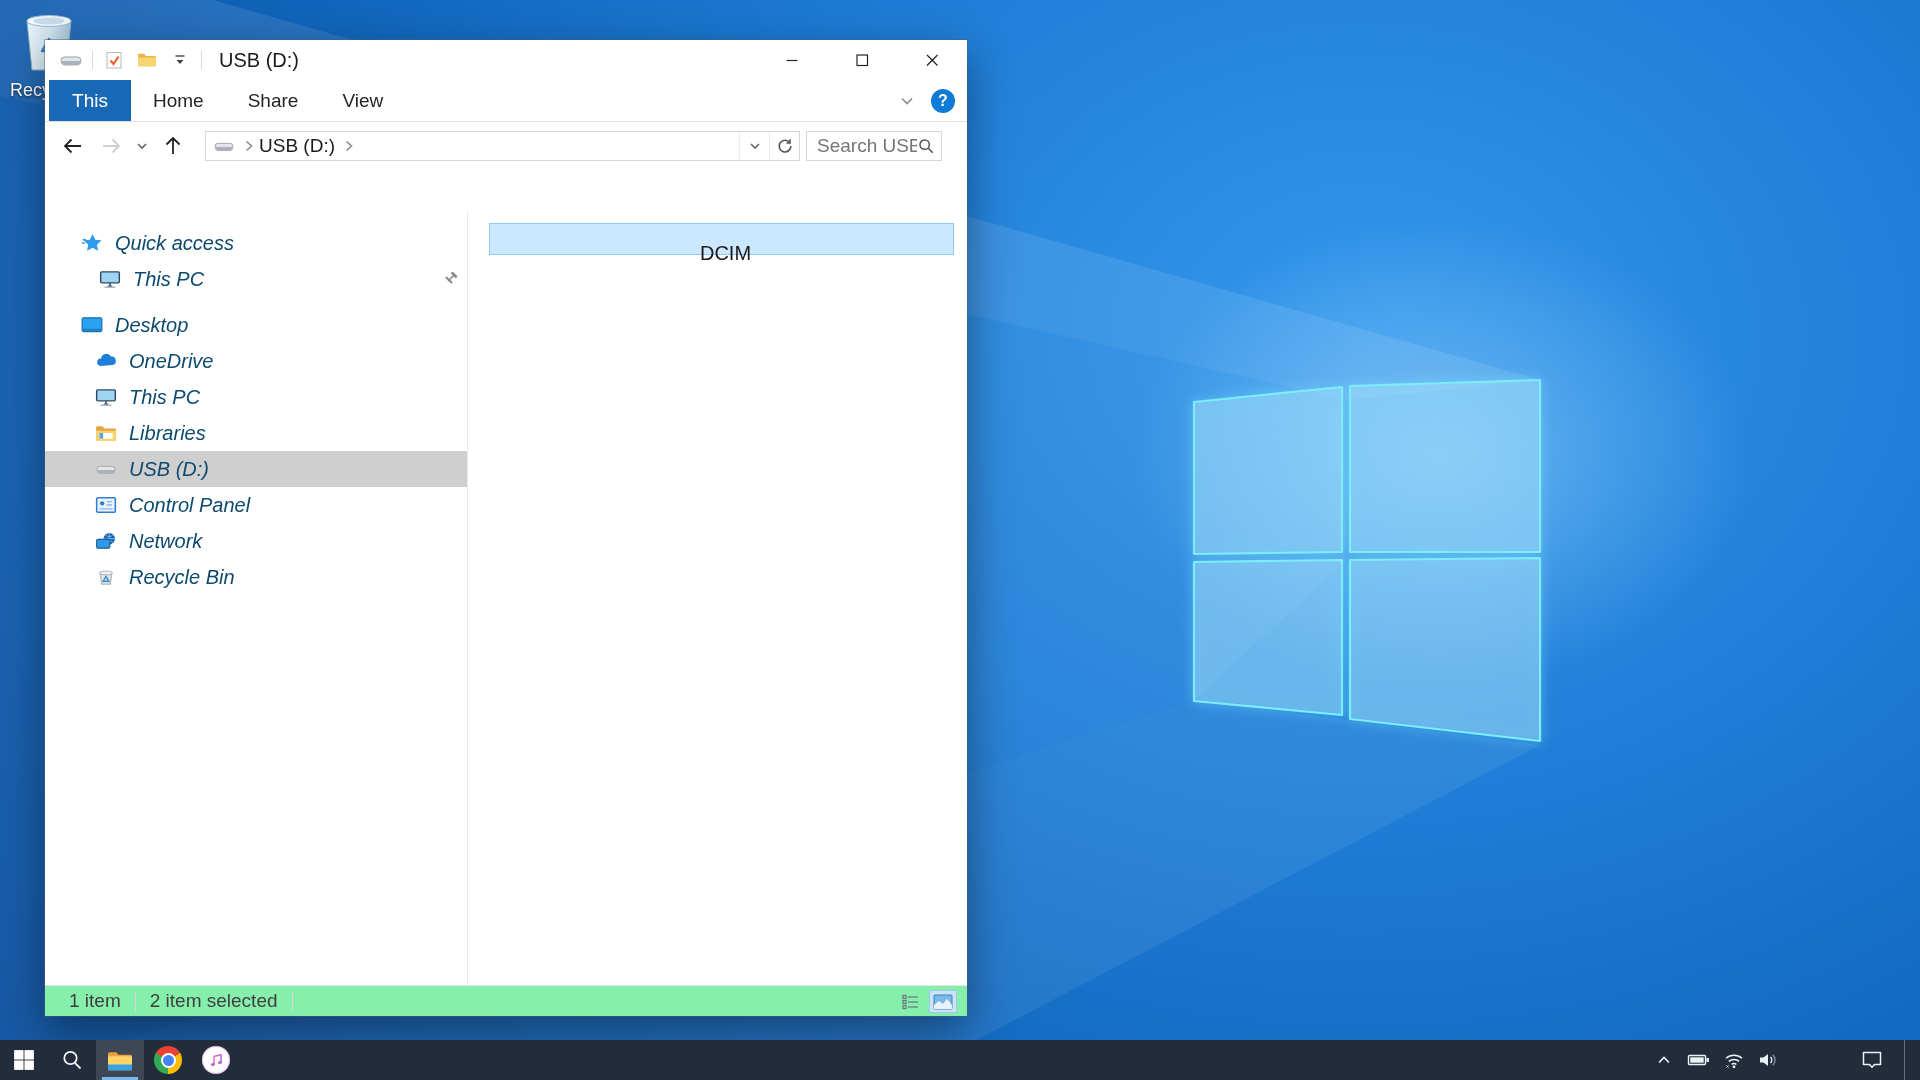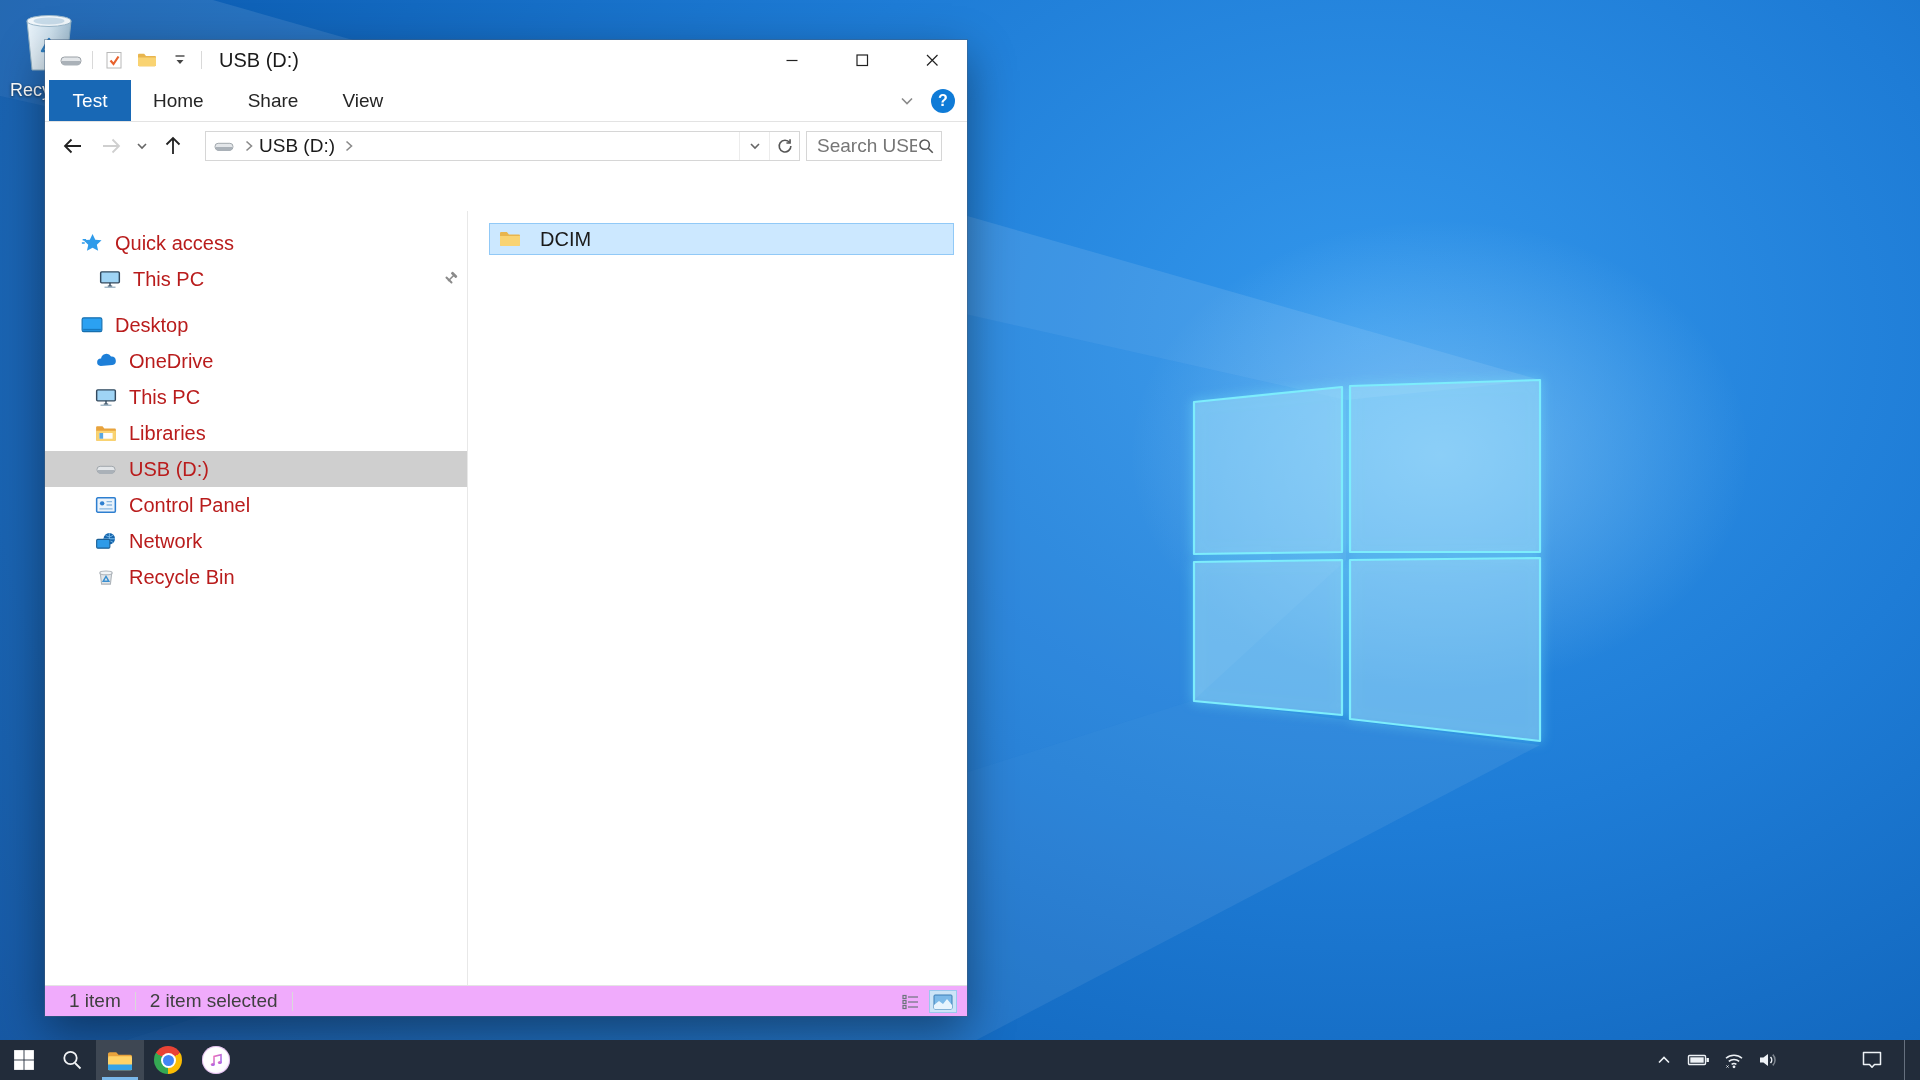--- a/index.html
+++ b/index.html
@@ -48,34 +48,34 @@
   .addr-seg{display:flex;align-items:center;gap:2px;font-size:19px;color:#1a1a1a;}
   .addr-cell{width:30px;height:28px;display:flex;align-items:center;justify-content:center;border-left:1px solid #ececec;}
   .addr-spacer{flex:1;}
   .searchbox{display:flex;align-items:center;height:30px;width:136px;margin-left:6px;border:1px solid #d6d6d6;background:#fff;padding:0 6px 0 10px;}
   .searchbox input{flex:1;min-width:0;border:none;outline:none;font-size:19px;color:#1a1a1a;font-family:"Liberation Sans",sans-serif;}
   .searchbox input::placeholder{color:#767676;opacity:1;}
 
   
   .wbody{position:absolute;top:171px;bottom:31px;left:0;right:0;display:flex;}
   .sidebar{width:423px;border-right:1px solid #e8e8e8;padding-top:14px;overflow:hidden;}
-  .srow{height:36px;display:flex;align-items:center;gap:12px;font-size:20px;color:#b91c1c;position:relative;cursor:default;}
+  .srow{height:36px;display:flex;align-items:center;gap:12px;font-size:20px;color:#0c4a6e;position:relative;cursor:default;font-style:italic;}
   .srow .lbl{white-space:nowrap;}
   .lvl0{padding-left:36px;}
   .lvl1{padding-left:50px;}
   .lvl1b{padding-left:54px;}
   .srow.sel{background:#cfcfcf;}
   .srow .pin{position:absolute;right:8px;top:9px;}
   .gap10{height:10px;}
   .main{flex:1;padding:12px 13px 0 21px;}
   .file-item{height:32px;display:flex;align-items:center;gap:18px;padding-left:8px;font-size:20px;color:#1a1a1a;
-    background:#cce8ff;border:1px solid #91c9f7;}
-
-  
-  .statusbar{position:absolute;left:0;right:0;bottom:0;height:31px;border-top:1px solid #e4e4e4;background:#f0abfc;
+    background:#cce8ff;border:1px solid #91c9f7;flex-direction:column;}
+
+  
+  .statusbar{position:absolute;left:0;right:0;bottom:0;height:31px;border-top:1px solid #e4e4e4;background:#86efac;
     display:flex;align-items:center;padding-left:24px;font-size:19px;color:#3f3f3f;}
   .ssep{width:1px;height:19px;background:#d9d9d9;margin:0 14px;}
   .status-views{position:absolute;right:10px;top:4px;display:flex;gap:4px;}
   .view-btn{width:28px;height:23px;display:flex;align-items:center;justify-content:center;border:1px solid transparent;}
   .view-btn.active{background:#cce4f7;border-color:#9ac9ee;}
 
   
   .taskbar{position:absolute;left:0;right:0;bottom:0;height:40px;background:#222c3a;z-index:10;display:flex;align-items:center;}
   .tb-btn{width:48px;height:40px;display:flex;align-items:center;justify-content:center;position:relative;}
   .tb-btn.active{background:rgba(255,255,255,.13);}
@@ -173,21 +173,21 @@
         </div>
         <div class="cap-btn">
           <svg width="20" height="20" viewBox="0 0 20 20">
               <path d="M5 5l10.5 10.5M15.5 5L5 15.5" stroke="#222" stroke-width="1.2"></path>
             </svg>
         </div>
       </div>
     </div>
 
     <div class="ribbon">
-      <div class="rtab file">Test</div>
+      <div class="rtab file">This</div>
       <div class="rtab">Home</div>
       <div class="rtab">Share</div>
       <div class="rtab">View</div>
       <div class="ribbon-right">
         <svg width="20" height="20" viewBox="0 0 20 20">
             <path d="M5 7.5l5 5 5-5" fill="none" stroke="#8a8a8a" stroke-width="1.6"></path>
           </svg>
         <div class="help-btn">?</div>
       </div>
     </div>

